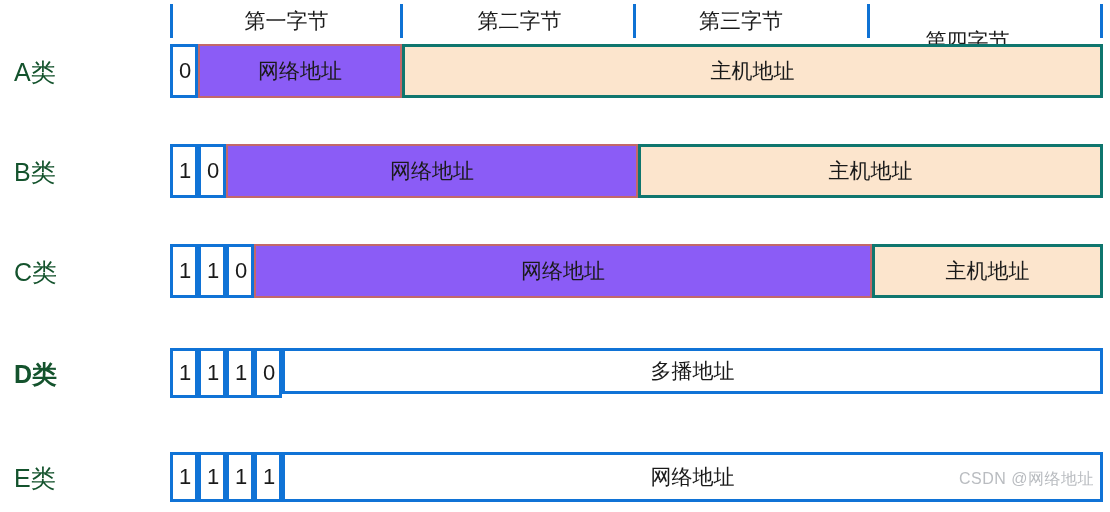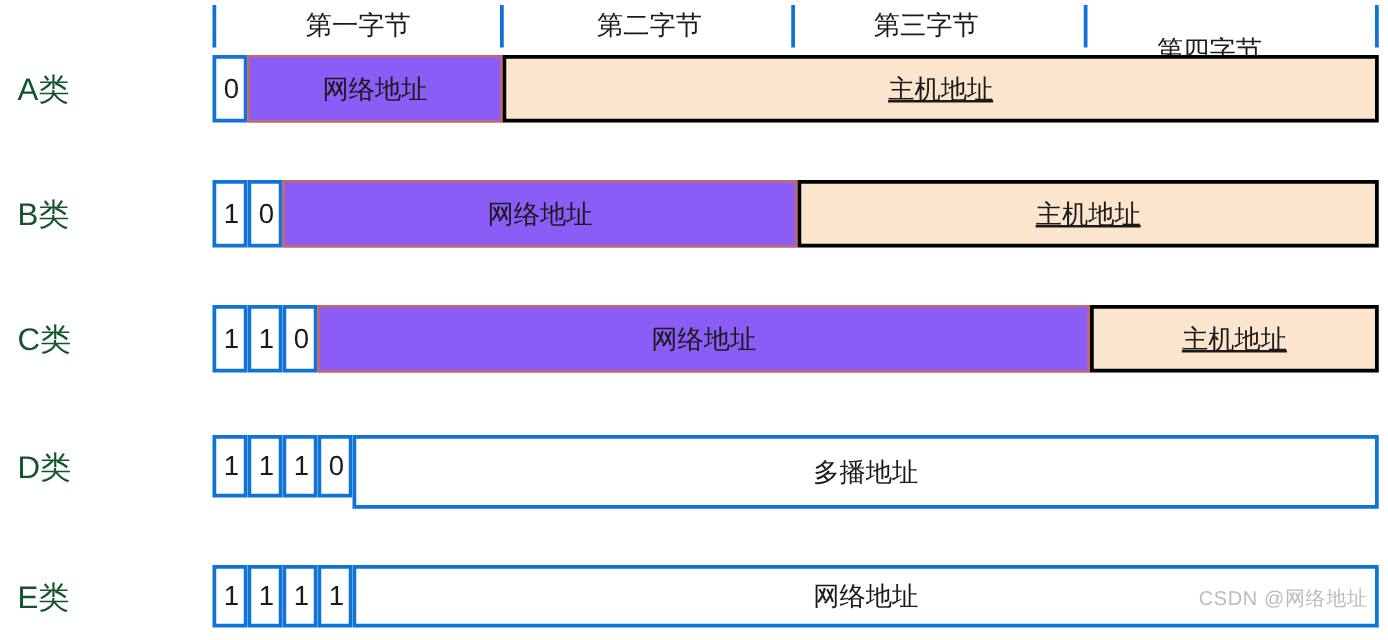--- a/index.html
+++ b/index.html
@@ -93,22 +93,21 @@
   .seg.bit.left-al {
     justify-content: flex-start;
     padding-left: 6px;
   }
   .seg.net {
     background: #8b5cf6;
     border: 2px solid #c2686a;
   }
   .seg.host {
     background: #fce5cd;
-    border: 3px solid #000000;
-    text-decoration: underline;
+    border: 3px solid #0f766e;
   }
   .seg.plain {
     background: #ffffff;
     border: 3px solid #1073d6;
   }
 
   .watermark {
     position: absolute;
     right: 16px;
     bottom: 22px;
@@ -160,27 +159,27 @@
     <div class="bar">
       <div class="seg bit left-al" style="left:0px; width:28px;">1</div>
       <div class="seg bit left-al" style="left:28px; width:28px;">1</div>
       <div class="seg bit left-al" style="left:56px; width:28px;">0</div>
       <div class="seg net" style="left:84px; width:618px;">网络地址</div>
       <div class="seg host" style="left:702px; width:231px;">主机地址</div>
     </div>
   </div>
 
   <div class="row" style="top:348px;">
-    <div class="class-label" style="top:14px;">D类</div>
+    <div class="class-label" style="top:14px;font-weight:bold;">D类</div>
     <div class="bar" style="height:50px;">
       <div class="seg bit left-al" style="left:0px; width:28px; height:50px;">1</div>
       <div class="seg bit left-al" style="left:28px; width:28px; height:50px;">1</div>
       <div class="seg bit left-al" style="left:56px; width:28px; height:50px;">1</div>
       <div class="seg bit left-al" style="left:84px; width:28px; height:50px;">0</div>
-      <div class="seg plain" style="left:112px; width:821px; height:59px;">多播地址</div>
+      <div class="seg plain" style="left:112px; width:821px; height:46px;">多播地址</div>
     </div>
   </div>
 
   <div class="row" style="top:452px;">
     <div class="class-label" style="top:14px;">E类</div>
     <div class="bar" style="height:50px;">
       <div class="seg bit left-al" style="left:0px; width:28px; height:50px;">1</div>
       <div class="seg bit left-al" style="left:28px; width:28px; height:50px;">1</div>
       <div class="seg bit left-al" style="left:56px; width:28px; height:50px;">1</div>
       <div class="seg bit left-al" style="left:84px; width:28px; height:50px;">1</div>

